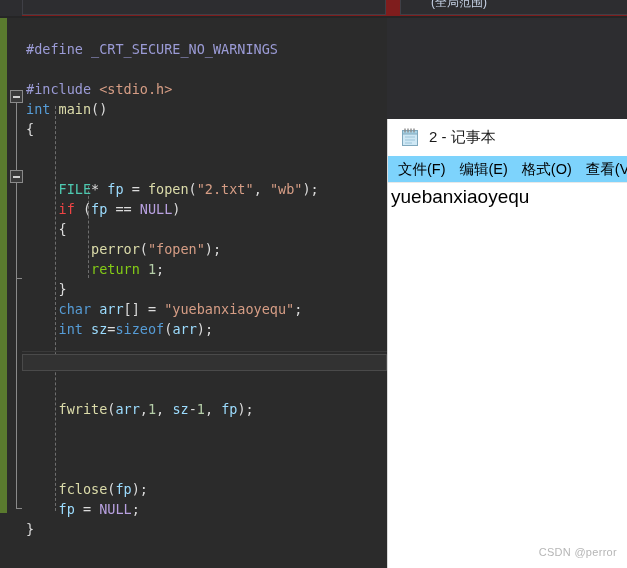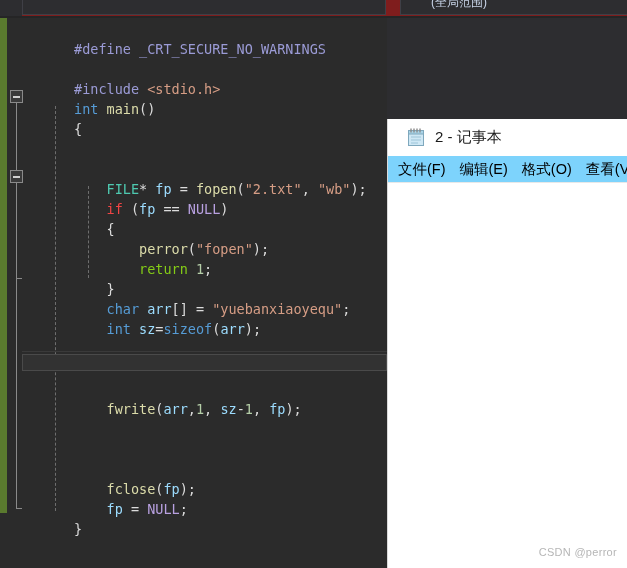--- a/index.html
+++ b/index.html
@@ -132,21 +132,21 @@
     left: 26px; top: 0;
     width: 361px;
     height: 550px;
     font-family: "DejaVu Sans Mono", monospace;
     font-size: 13.5px;
     line-height: 20px;
     color: #dcdcdc;
     white-space: pre;
     padding-top: 1px;
   }
-  .ln { height: 20px; line-height: 20px; margin-left: 48px; }
+  .ln { height: 20px; line-height: 20px; }
 
   
   .guide {
     position: absolute;
     width: 1px;
     border-left: 1px dashed #6e6e6e;
   }
 
   
   #current-line-band {
@@ -189,21 +189,21 @@
     border-left: 1px solid #d9d9d9;
     overflow: hidden;
   }
   #np-titlebar {
     position: absolute;
     left: 0; top: 0;
     width: 240px; height: 37px;
     background: #ffffff;
     display: flex;
     align-items: center;
-    padding-left: 18px;
+    padding-left: 12px;
   }
   #np-icon {
     width: 21px; height: 21px;
     position: relative;
     flex: 0 0 auto;
   }
   #np-title {
     margin-left: 8px;
     font-family: "Liberation Sans", sans-serif;
     font-size: 15px;
@@ -321,18 +321,21 @@
     </div>
 
     <div id="np-menubar">
         <div class="np-menu">文件(F)</div>
         <div class="np-menu">编辑(E)</div>
         <div class="np-menu">格式(O)</div>
         <div class="np-menu">查看(V</div>
       </div>
     <div id="np-menu-sep"></div>
 
+    <div id="np-textarea">
+      <div id="np-text">yuebanxiaoyequ</div>
+    </div>
 
   </div>
 
   <div id="watermark">CSDN @perror</div>
 
 </div>
 
 </body></html>

